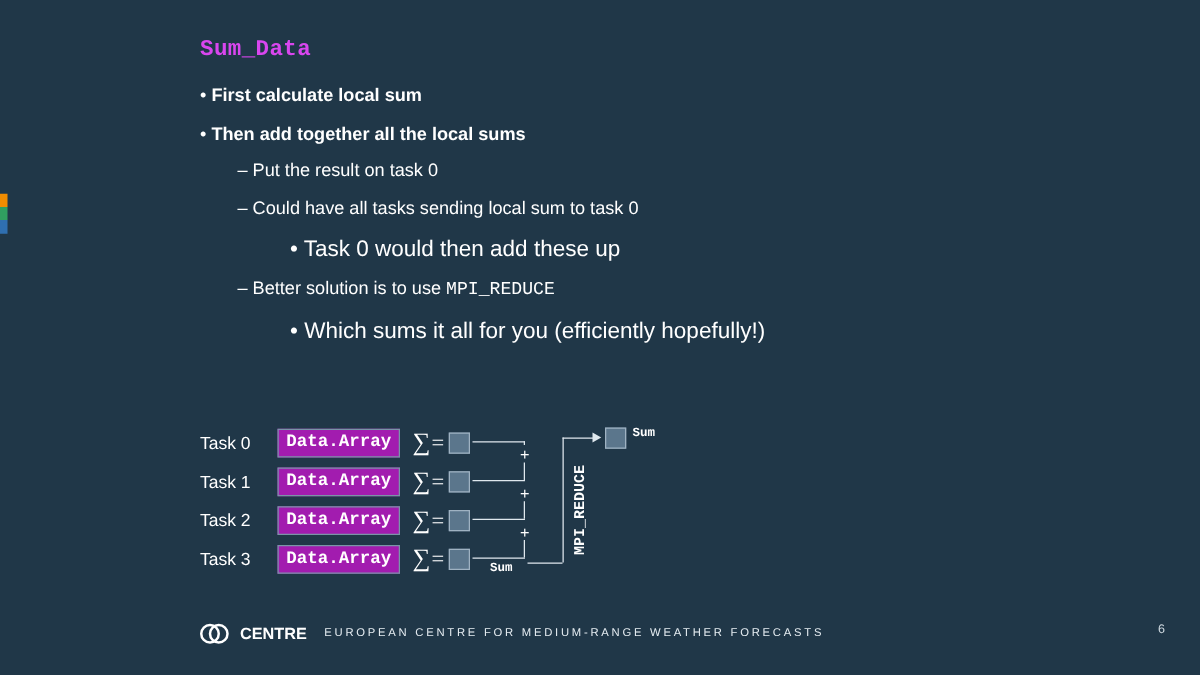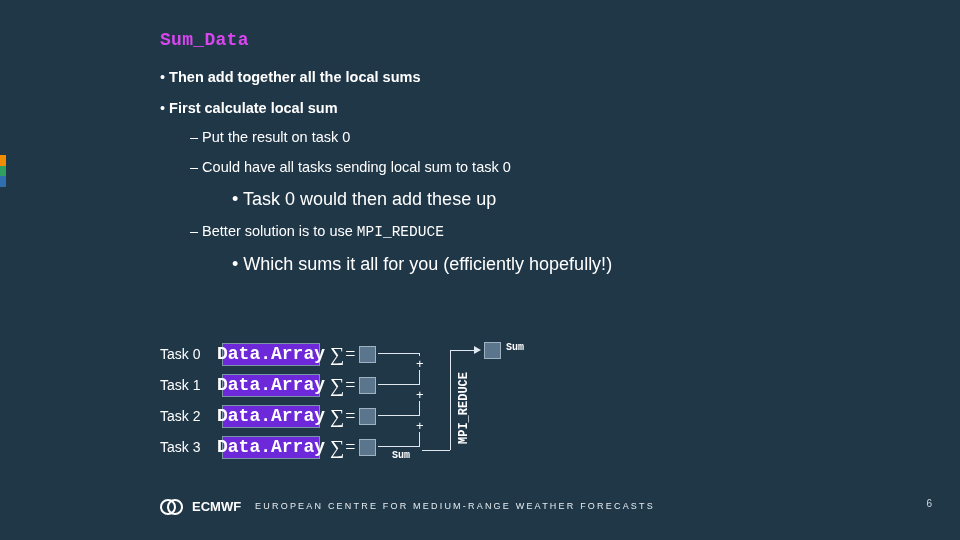--- a/index.html
+++ b/index.html
@@ -10,21 +10,21 @@
   .b1{margin-top:8px;font-weight:700}
   .b1::before{content:'• ';font-weight:400}
   .b2{margin-left:30px;margin-top:6px}
   .b2::before{content:'– '}
   .b3{margin-left:72px;margin-top:6px;font-size:18px}
   .b3::before{content:'• '}
   code{font-family:'Courier New',monospace}
   .diagram{position:absolute;left:0;top:310px}
   .row{display:flex;align-items:center;height:28px;margin-bottom:3px}
   .tlabel{width:62px;font-size:14px;font-weight:400}
-  .pill{width:96px;height:21px;background:#6d28d9;border:1px solid #7a94a8;font-family:'Courier New',monospace;font-size:18px;display:flex;align-items:center;justify-content:center;font-weight:700}
+  .pill{width:96px;height:21px;background:#a21caf;border:1px solid #7a94a8;font-family:'Courier New',monospace;font-size:14px;display:flex;align-items:center;justify-content:center;font-weight:700}
   .sigma{margin-left:10px;font-family:'Times New Roman',serif;font-size:20px;font-weight:400}
   .eq{font-family:'Times New Roman',serif;font-size:18px;margin-left:1px}
   .sqA{width:15px;height:15px;background:#5b768c;border:1px solid #9fb2c2;margin-left:4px}
   .plus{position:absolute;font-size:13px;color:#fff;font-weight:400}
   .vline{position:absolute;background:#dfe8ee;width:1px}
   .hline{position:absolute;background:#dfe8ee;height:1px}
   .arrowR{position:absolute;width:0;height:0;border-top:4px solid transparent;border-bottom:4px solid transparent;border-left:7px solid #dfe8ee}
   .mpi{position:absolute;font-family:'Courier New',monospace;font-size:12px;font-weight:700;transform:rotate(-90deg);transform-origin:left top;white-space:nowrap}
   .sumtxt{position:absolute;font-family:'Courier New',monospace;font-size:10px;font-weight:700}
   .sqB{position:absolute;width:15px;height:15px;background:#5b768c;border:1px solid #9fb2c2}
@@ -38,22 +38,22 @@
 </head>
 <body>
 
 <div class="accent"></div>
 
 <div class="slide">
 
   <div class="title"><span>Sum_Data</span></div>
 
   <div class="bullets">
+    <div class="b1">First calculate local sum</div>
     <div class="b1">Then add together all the local sums</div>
-    <div class="b1">First calculate local sum</div>
     <div class="b2">Put the result on task 0</div>
     <div class="b2">Could have all tasks sending local sum to task 0</div>
     <div class="b3">Task 0 would then add these up</div>
     <div class="b2"><span>Better solution is to use </span><code>MPI_REDUCE</code></div>
     <div class="b3">Which sums it all for you (efficiently hopefully!)</div>
   </div>
 
   <div class="diagram">
     <div class="row">
       <div class="tlabel">Task 0</div>
@@ -110,16 +110,16 @@
     <span class="sumtxt" style="left:346px;top:2px">Sum</span>
   </div>
 
 </div>
 
 <div class="footer">
   <div class="logo">
       <span class="c1"></span>
       <span class="c2"></span>
     </div>
-  <span style="font-weight:700;font-size:13px;margin-right:14px">ECMWF</span>
+  <span style="font-weight:700;font-size:13px;margin-right:14px">CENTRE</span>
   <span class="foot">EUROPEAN CENTRE FOR MEDIUM-RANGE WEATHER FORECASTS</span>
 </div>
 <div class="pg">6</div>
 
 </body></html>

